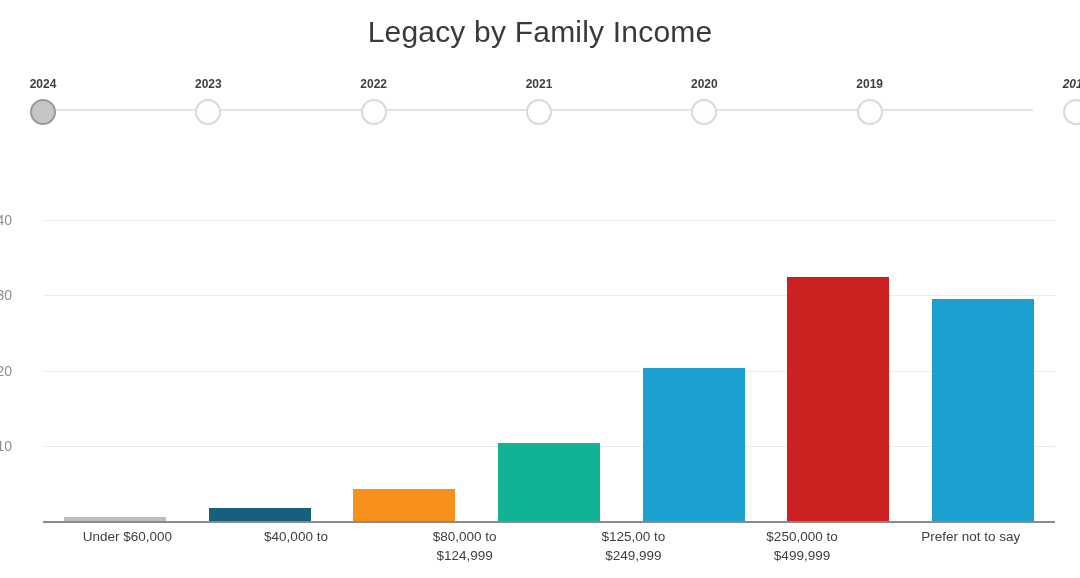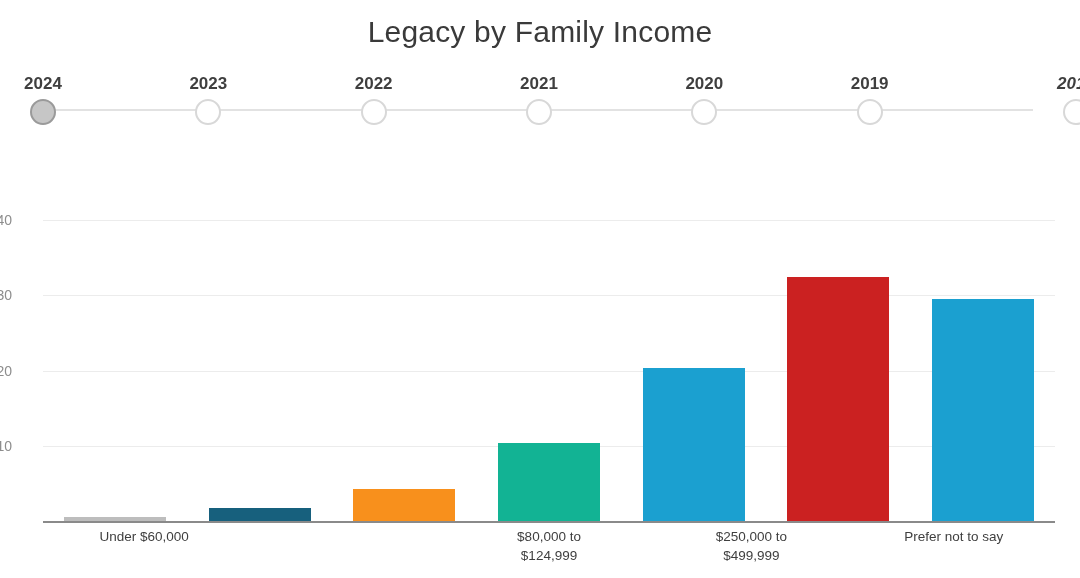--- a/index.html
+++ b/index.html
@@ -47,21 +47,21 @@
     background: #e2e2e2;
   }
   .timeline-node {
     position: absolute;
     top: 14px;
     width: 84px;
     margin-left: -42px;
     text-align: center;
   }
   .timeline-label {
-    font-size: 17px;
+    font-size: 12px;
     font-weight: bold;
     color: #3f3f3f;
     line-height: 16px;
     margin-bottom: 7px;
     white-space: nowrap;
   }
   .timeline-dot {
     width: 26px;
     height: 26px;
     border-radius: 50%;
@@ -230,26 +230,31 @@
           <div class="bar" title="Prefer not to say: 29.5" style="height: 221.92px; background: rgb(27, 160, 208);"></div>
         </div>
       </div>
     <div class="axis-baseline"></div>
   </div>
   <div class="xlabels" id="xlabels">
       <div class="xlabel">
         <div>Under $60,000</div>
       </div>
       <div class="xlabel">
+        <div>$40,000 to</div>
       </div>
       <div class="xlabel">
         <div>$80,000 to</div>
         <div>$124,999</div>
       </div>
       <div class="xlabel">
+        <div>$125,00 to</div>
+        <div>$249,999</div>
+      </div>
+      <div class="xlabel">
         <div>$250,000 to</div>
         <div>$499,999</div>
       </div>
       <div class="xlabel">
         <div>Prefer not to say</div>
       </div>
     </div>
 </div>
 
 </body></html>

